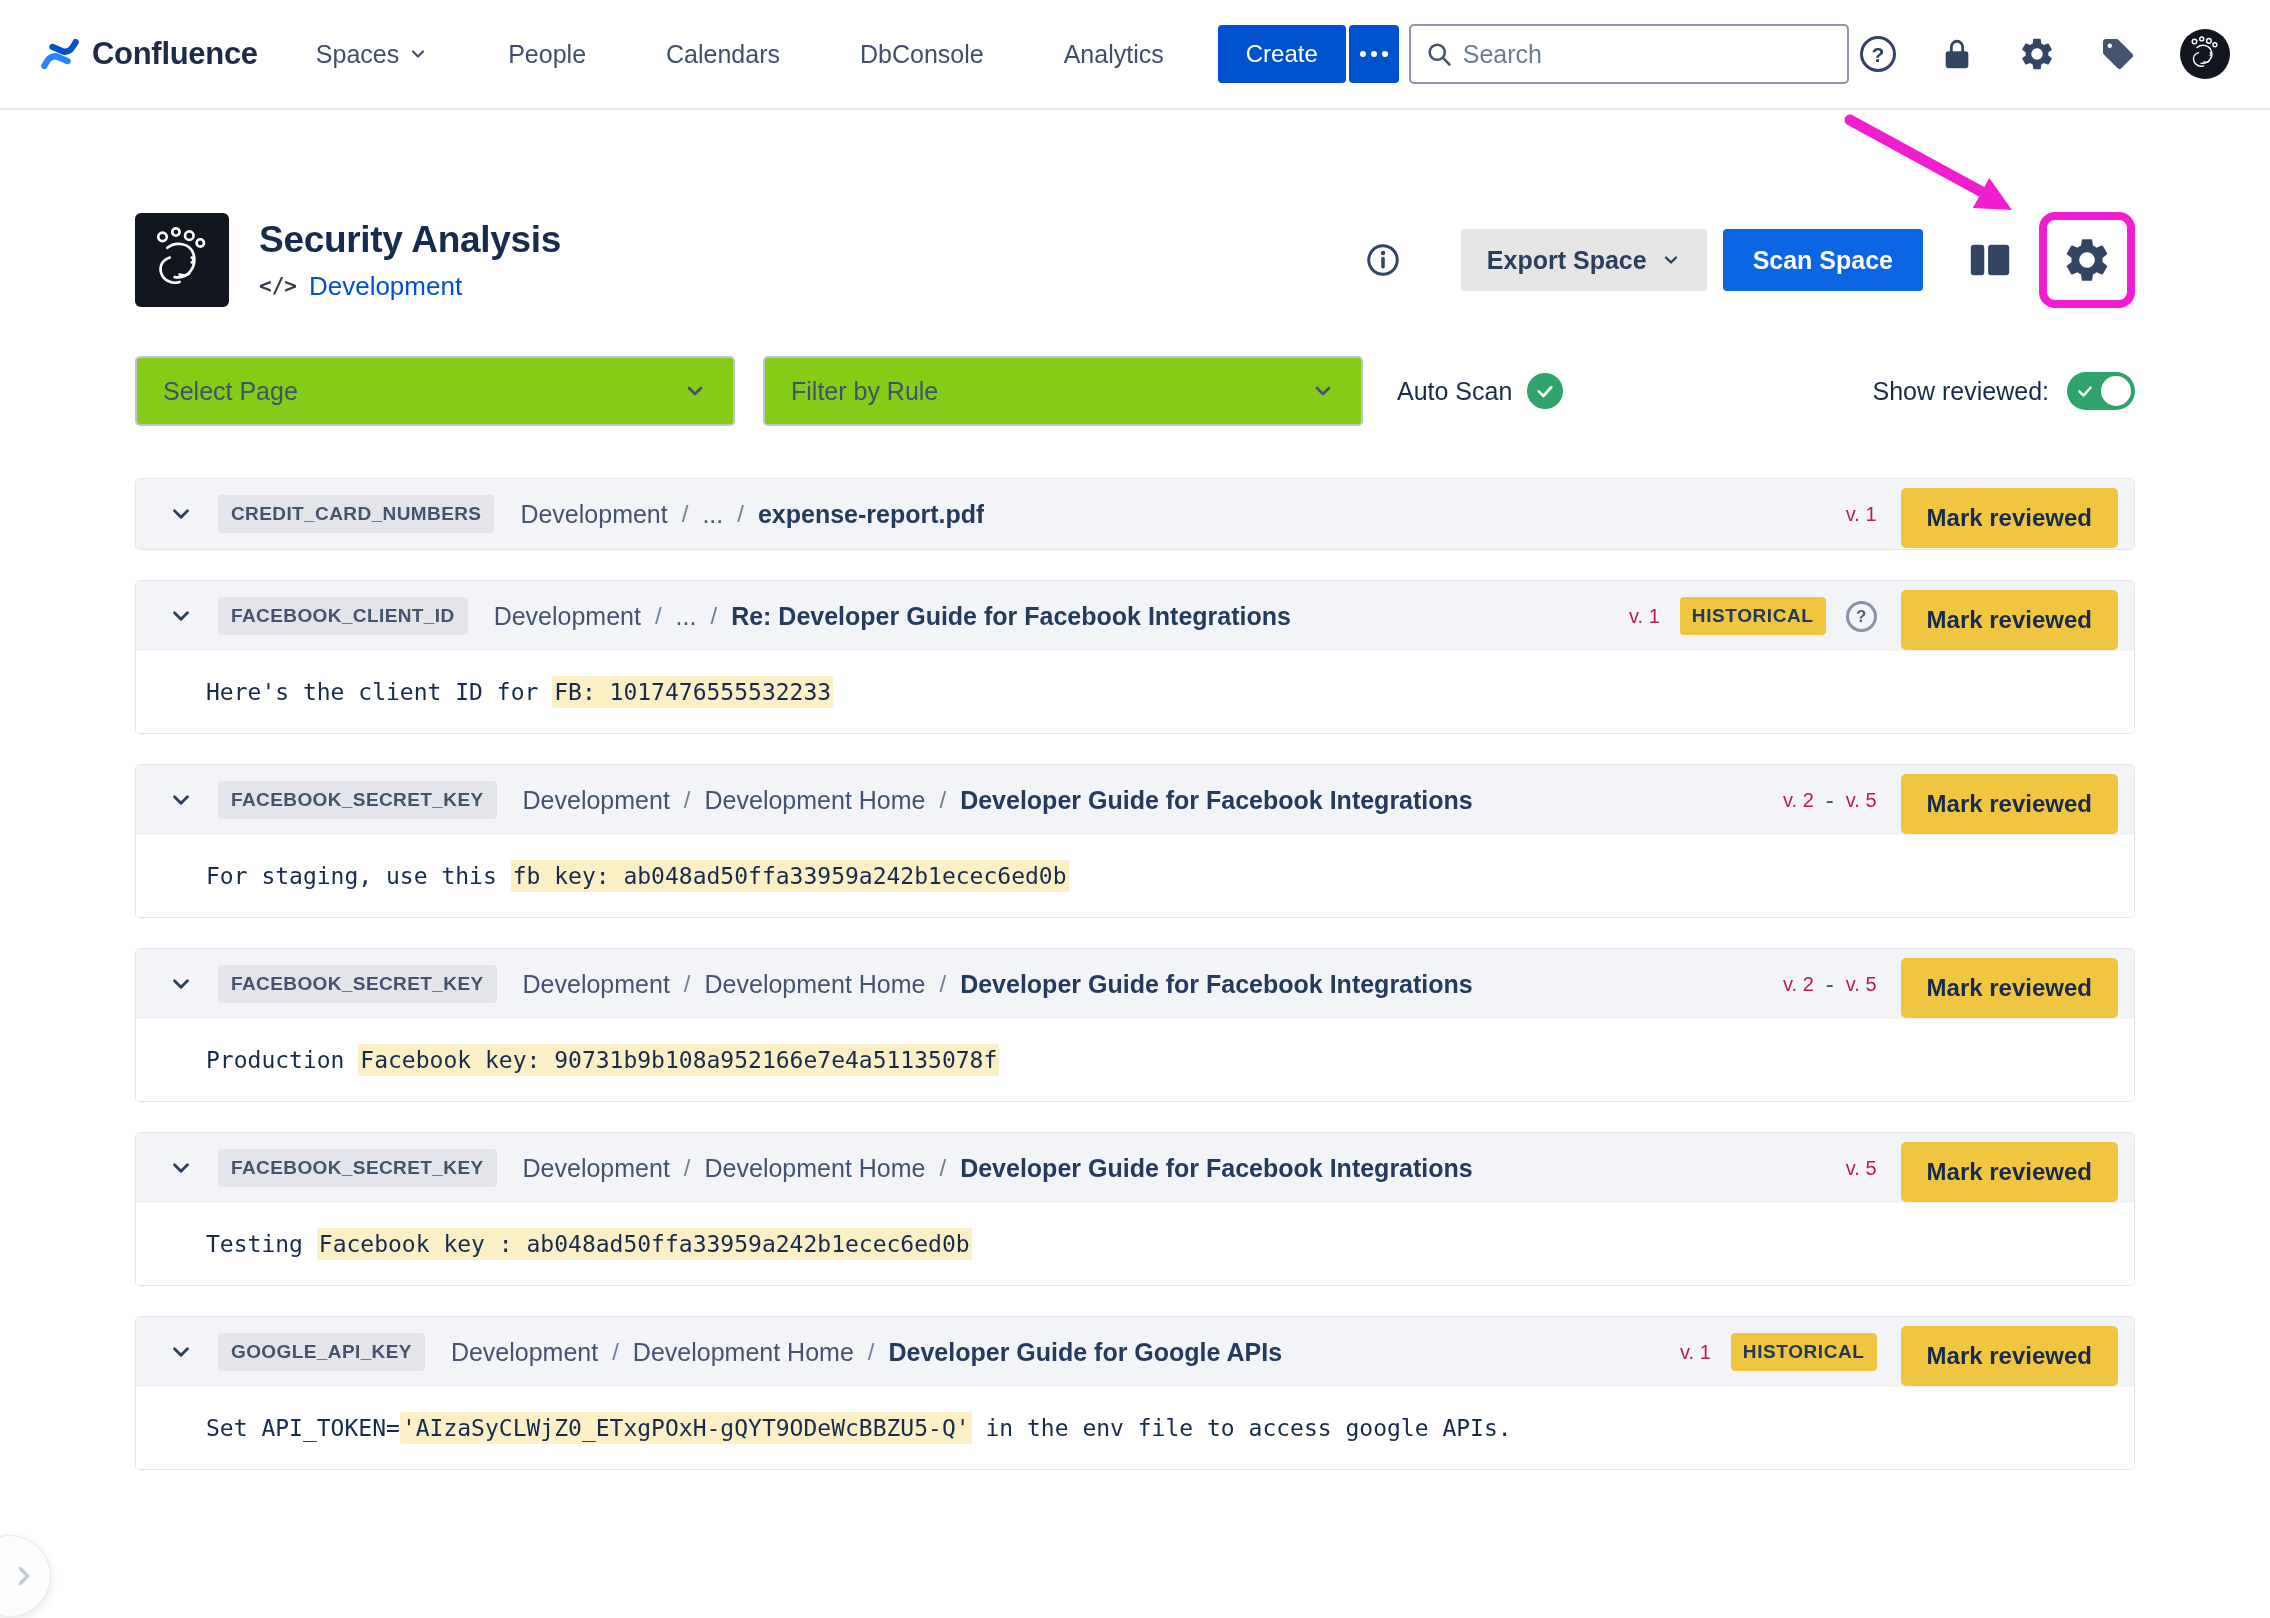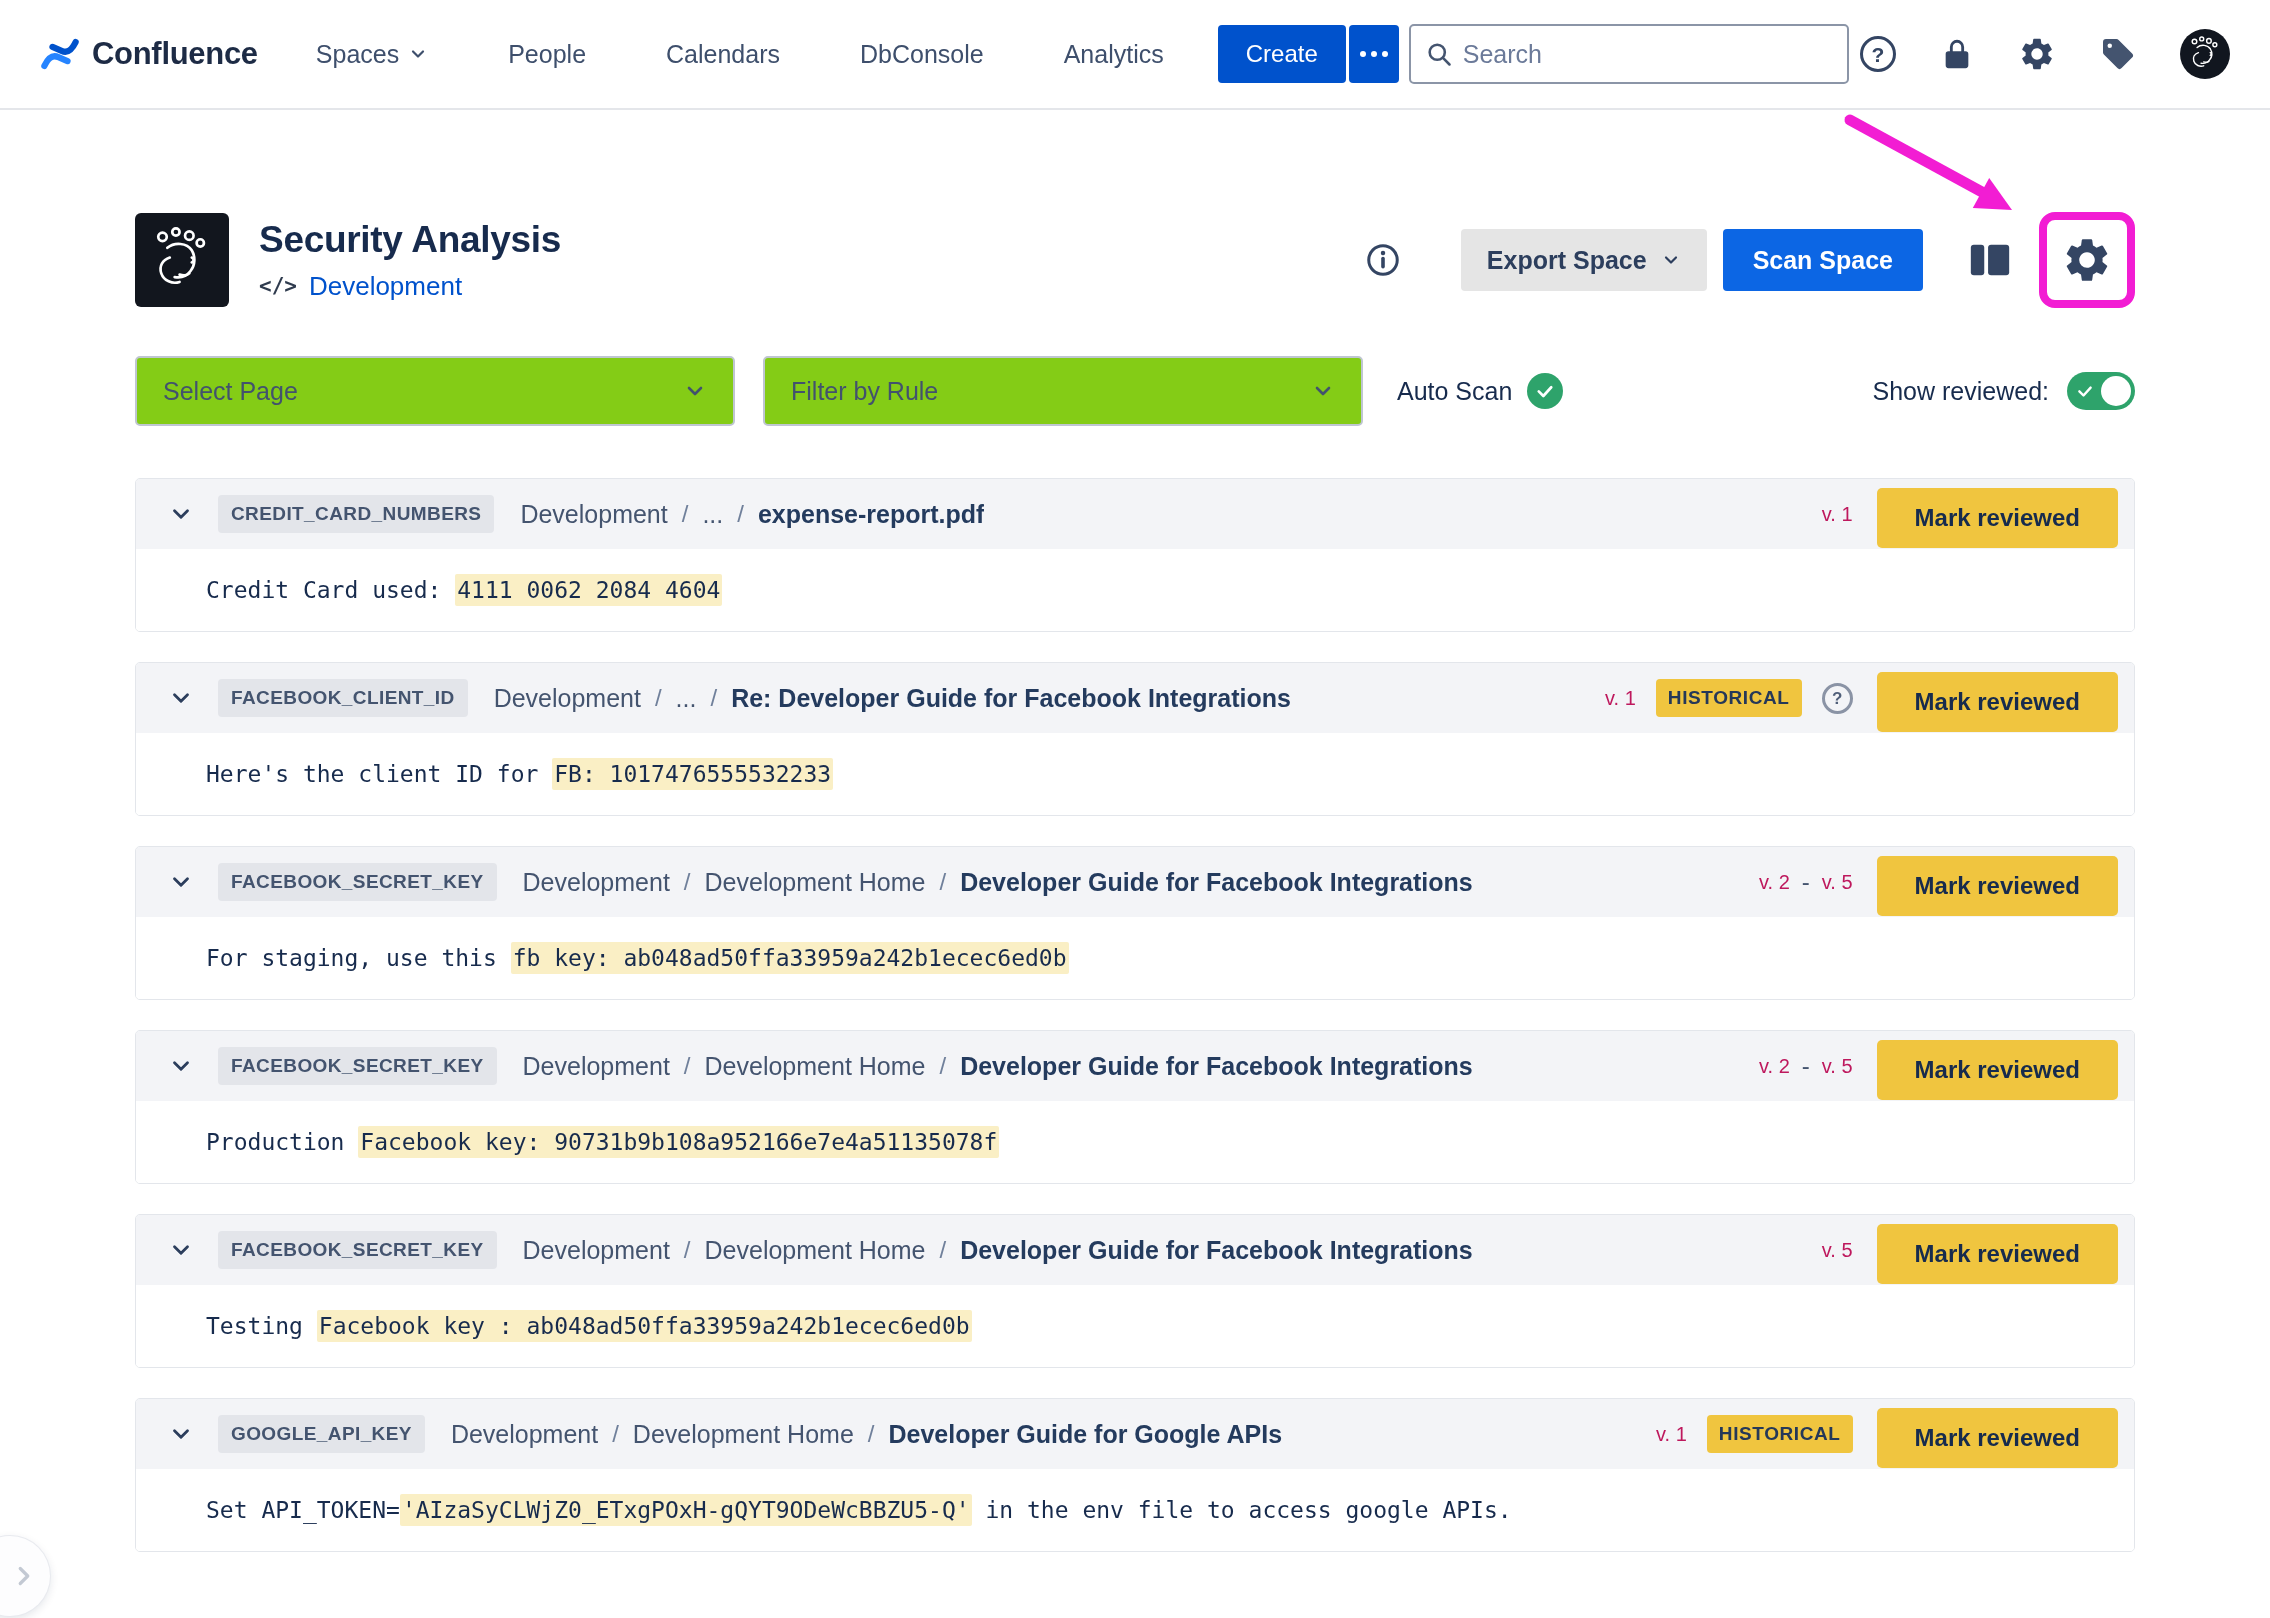--- a/index.html
+++ b/index.html
@@ -156,21 +156,21 @@
   .hist-badge {
     background: var(--yellow, #F2C744); color: #253858; border-radius: 4px;
     font-size: 19px; font-weight: 700; letter-spacing: 0.6px; padding: 8px 12px; white-space: nowrap;
   }
   .help-dot {
     width: 31px; height: 31px; border-radius: 50%; border: 3px solid #8A93A5;
     color: #505F79; font-size: 17px; font-weight: 700;
     display: grid; place-items: center; cursor: pointer; line-height: 1;
   }
   .mark-btn {
-    margin-left: 4px; height: 60px; padding: 0 38px;
+    margin-left: 4px; height: 60px; padding: 0 26px;
     background: var(--yellow, #F0C53F); border-radius: 5px;
     font-size: 24px; font-weight: 600; color: #172B4D; white-space: nowrap; margin-top: 8px;
   }
   .finding-body {
     padding: 25px 30px 25px 70px;
     font-family: "DejaVu Sans Mono", monospace;
     font-size: 23px; color: #172B4D; line-height: 32px;
     background: #fff; white-space: nowrap;
   }
   .finding-body mark {
@@ -386,23 +386,20 @@
           </span>
           <span class="finding-right">
             <span class="ver-group">
               <a class="ver">v. 1</a>
 
             </span>
 
             <button class="mark-btn">Mark reviewed</button>
           </span>
         </div>
-        <div class="finding-body">
-          <span>Credit Card used: </span><mark>4111 0062 2084 4604</mark><span></span>
-        </div>
       </article>
 
       <article class="finding">
         <div class="finding-header">
           <button class="collapse-btn">
             <svg>
               <use href="#sym-chevron-down"></use>
             </svg>
           </button>
           <span class="rule-badge">FACEBOOK_CLIENT_ID</span>

